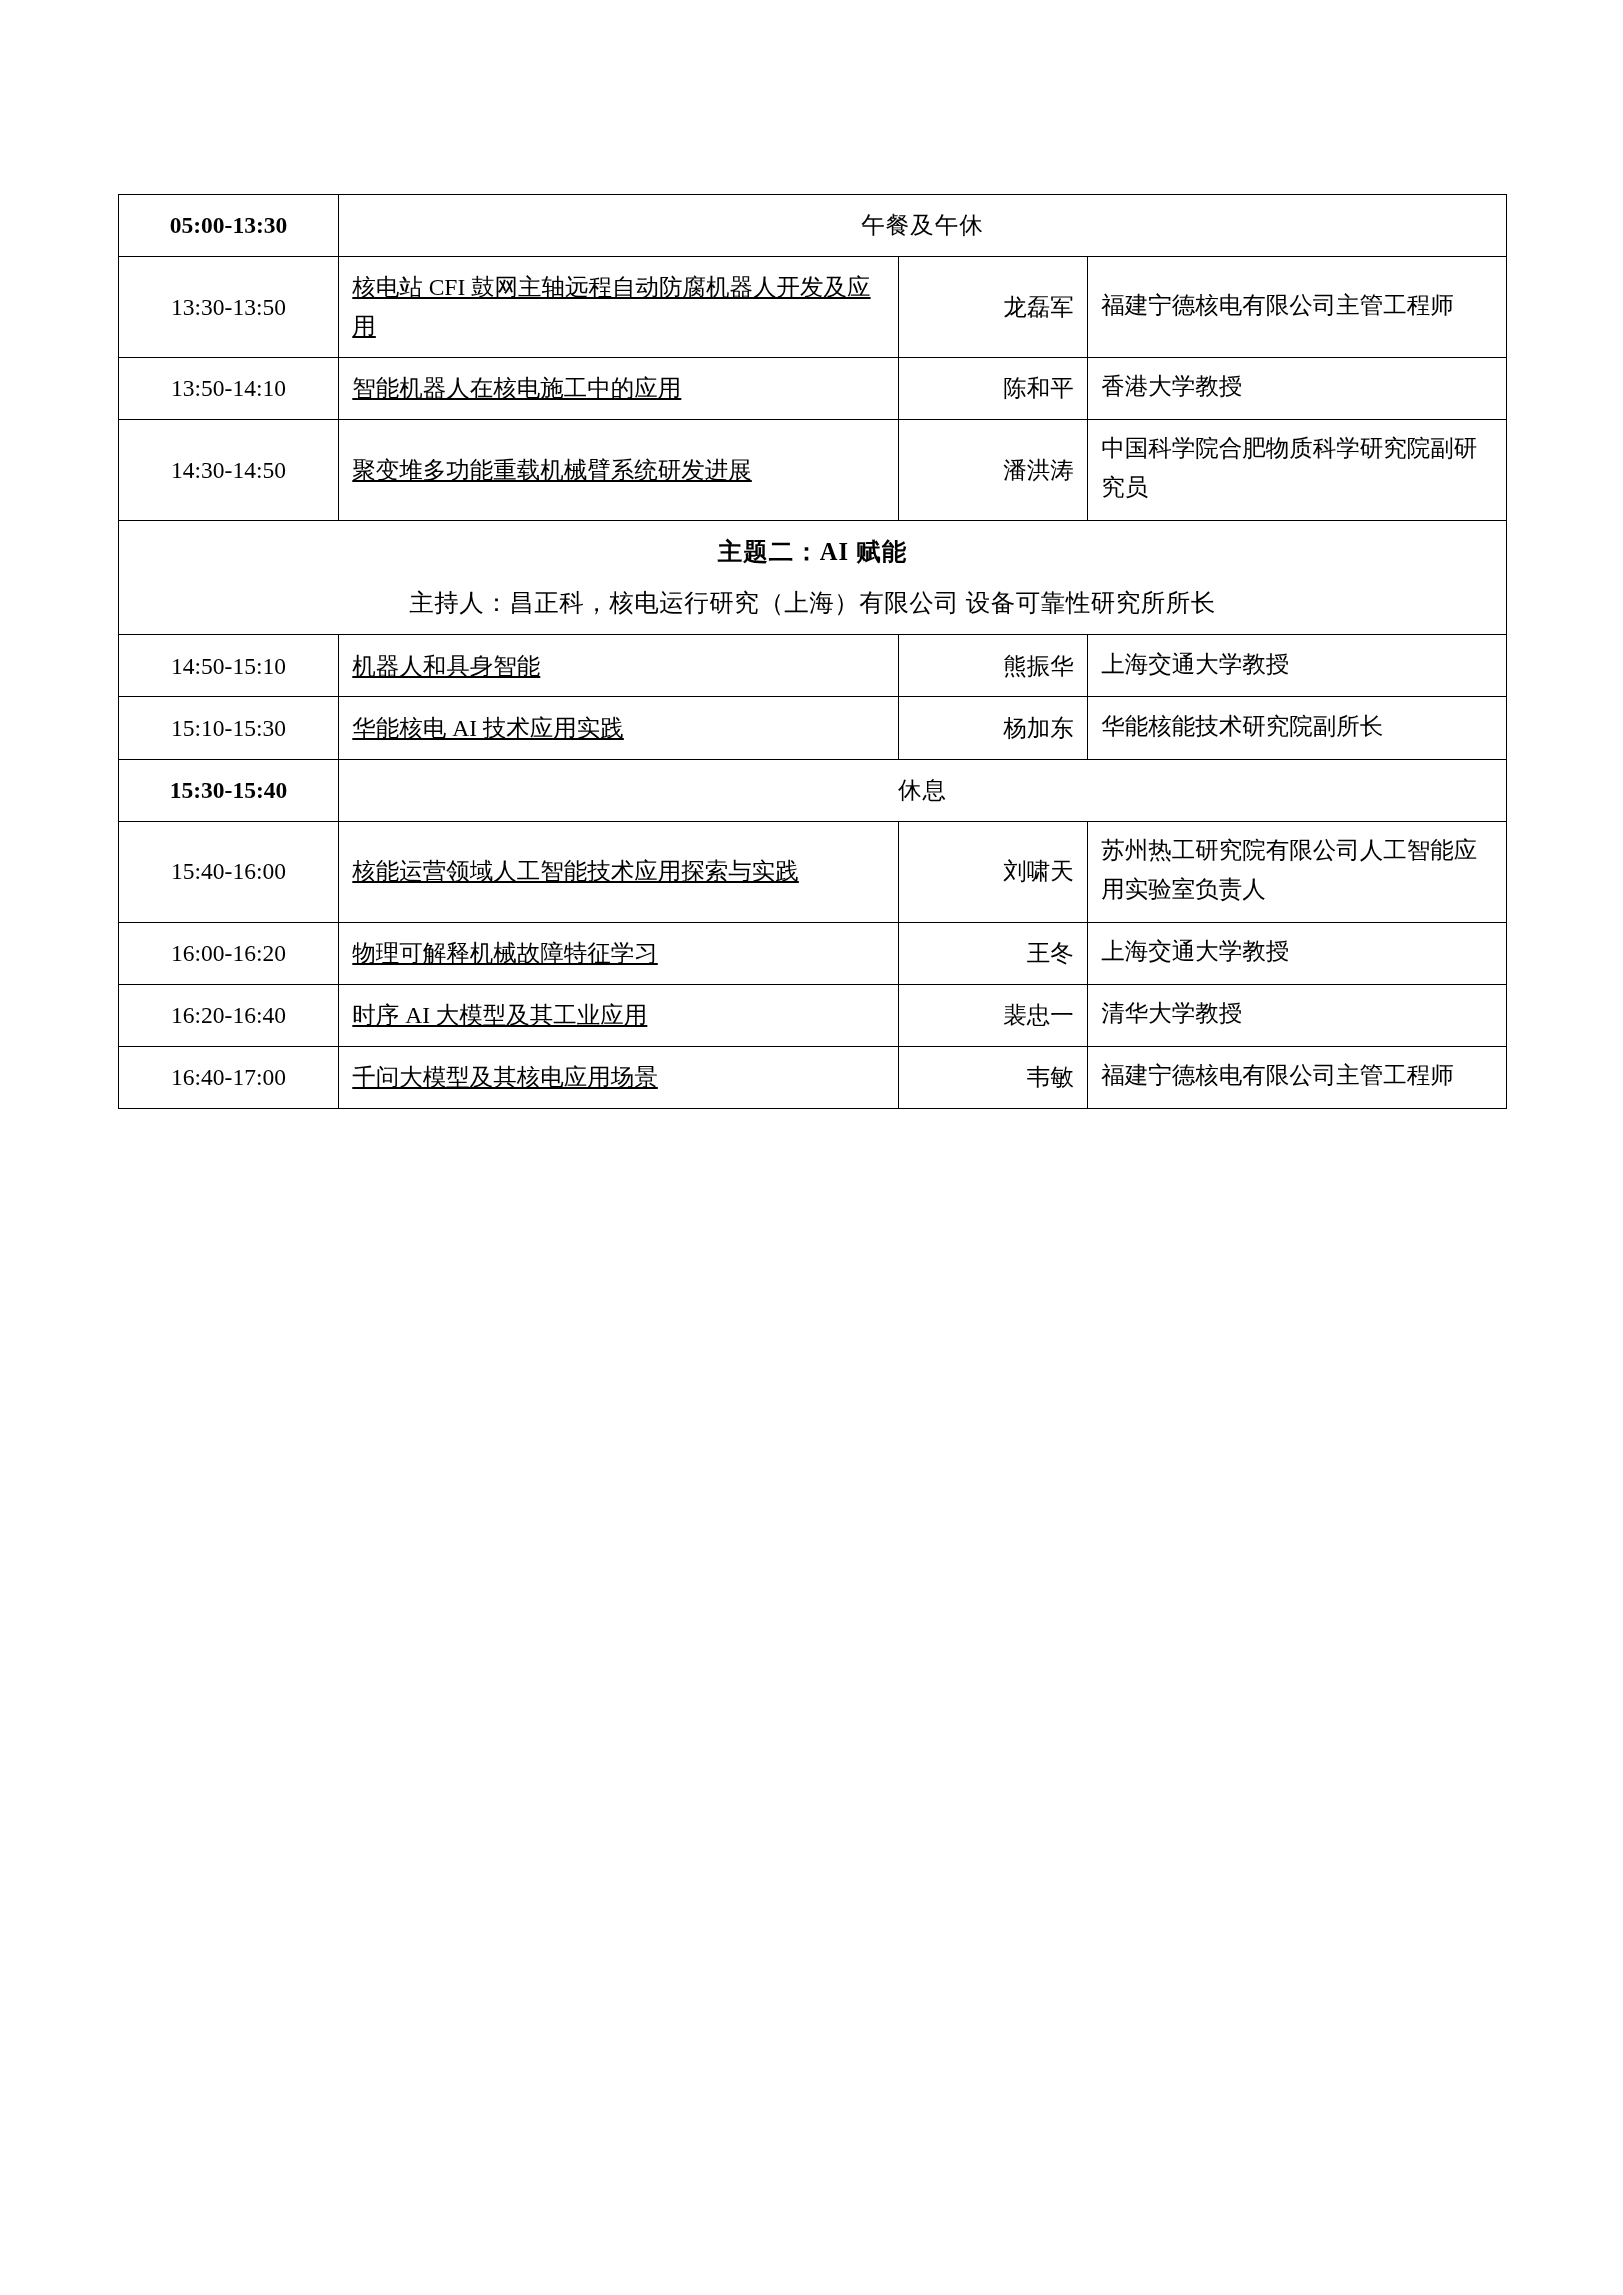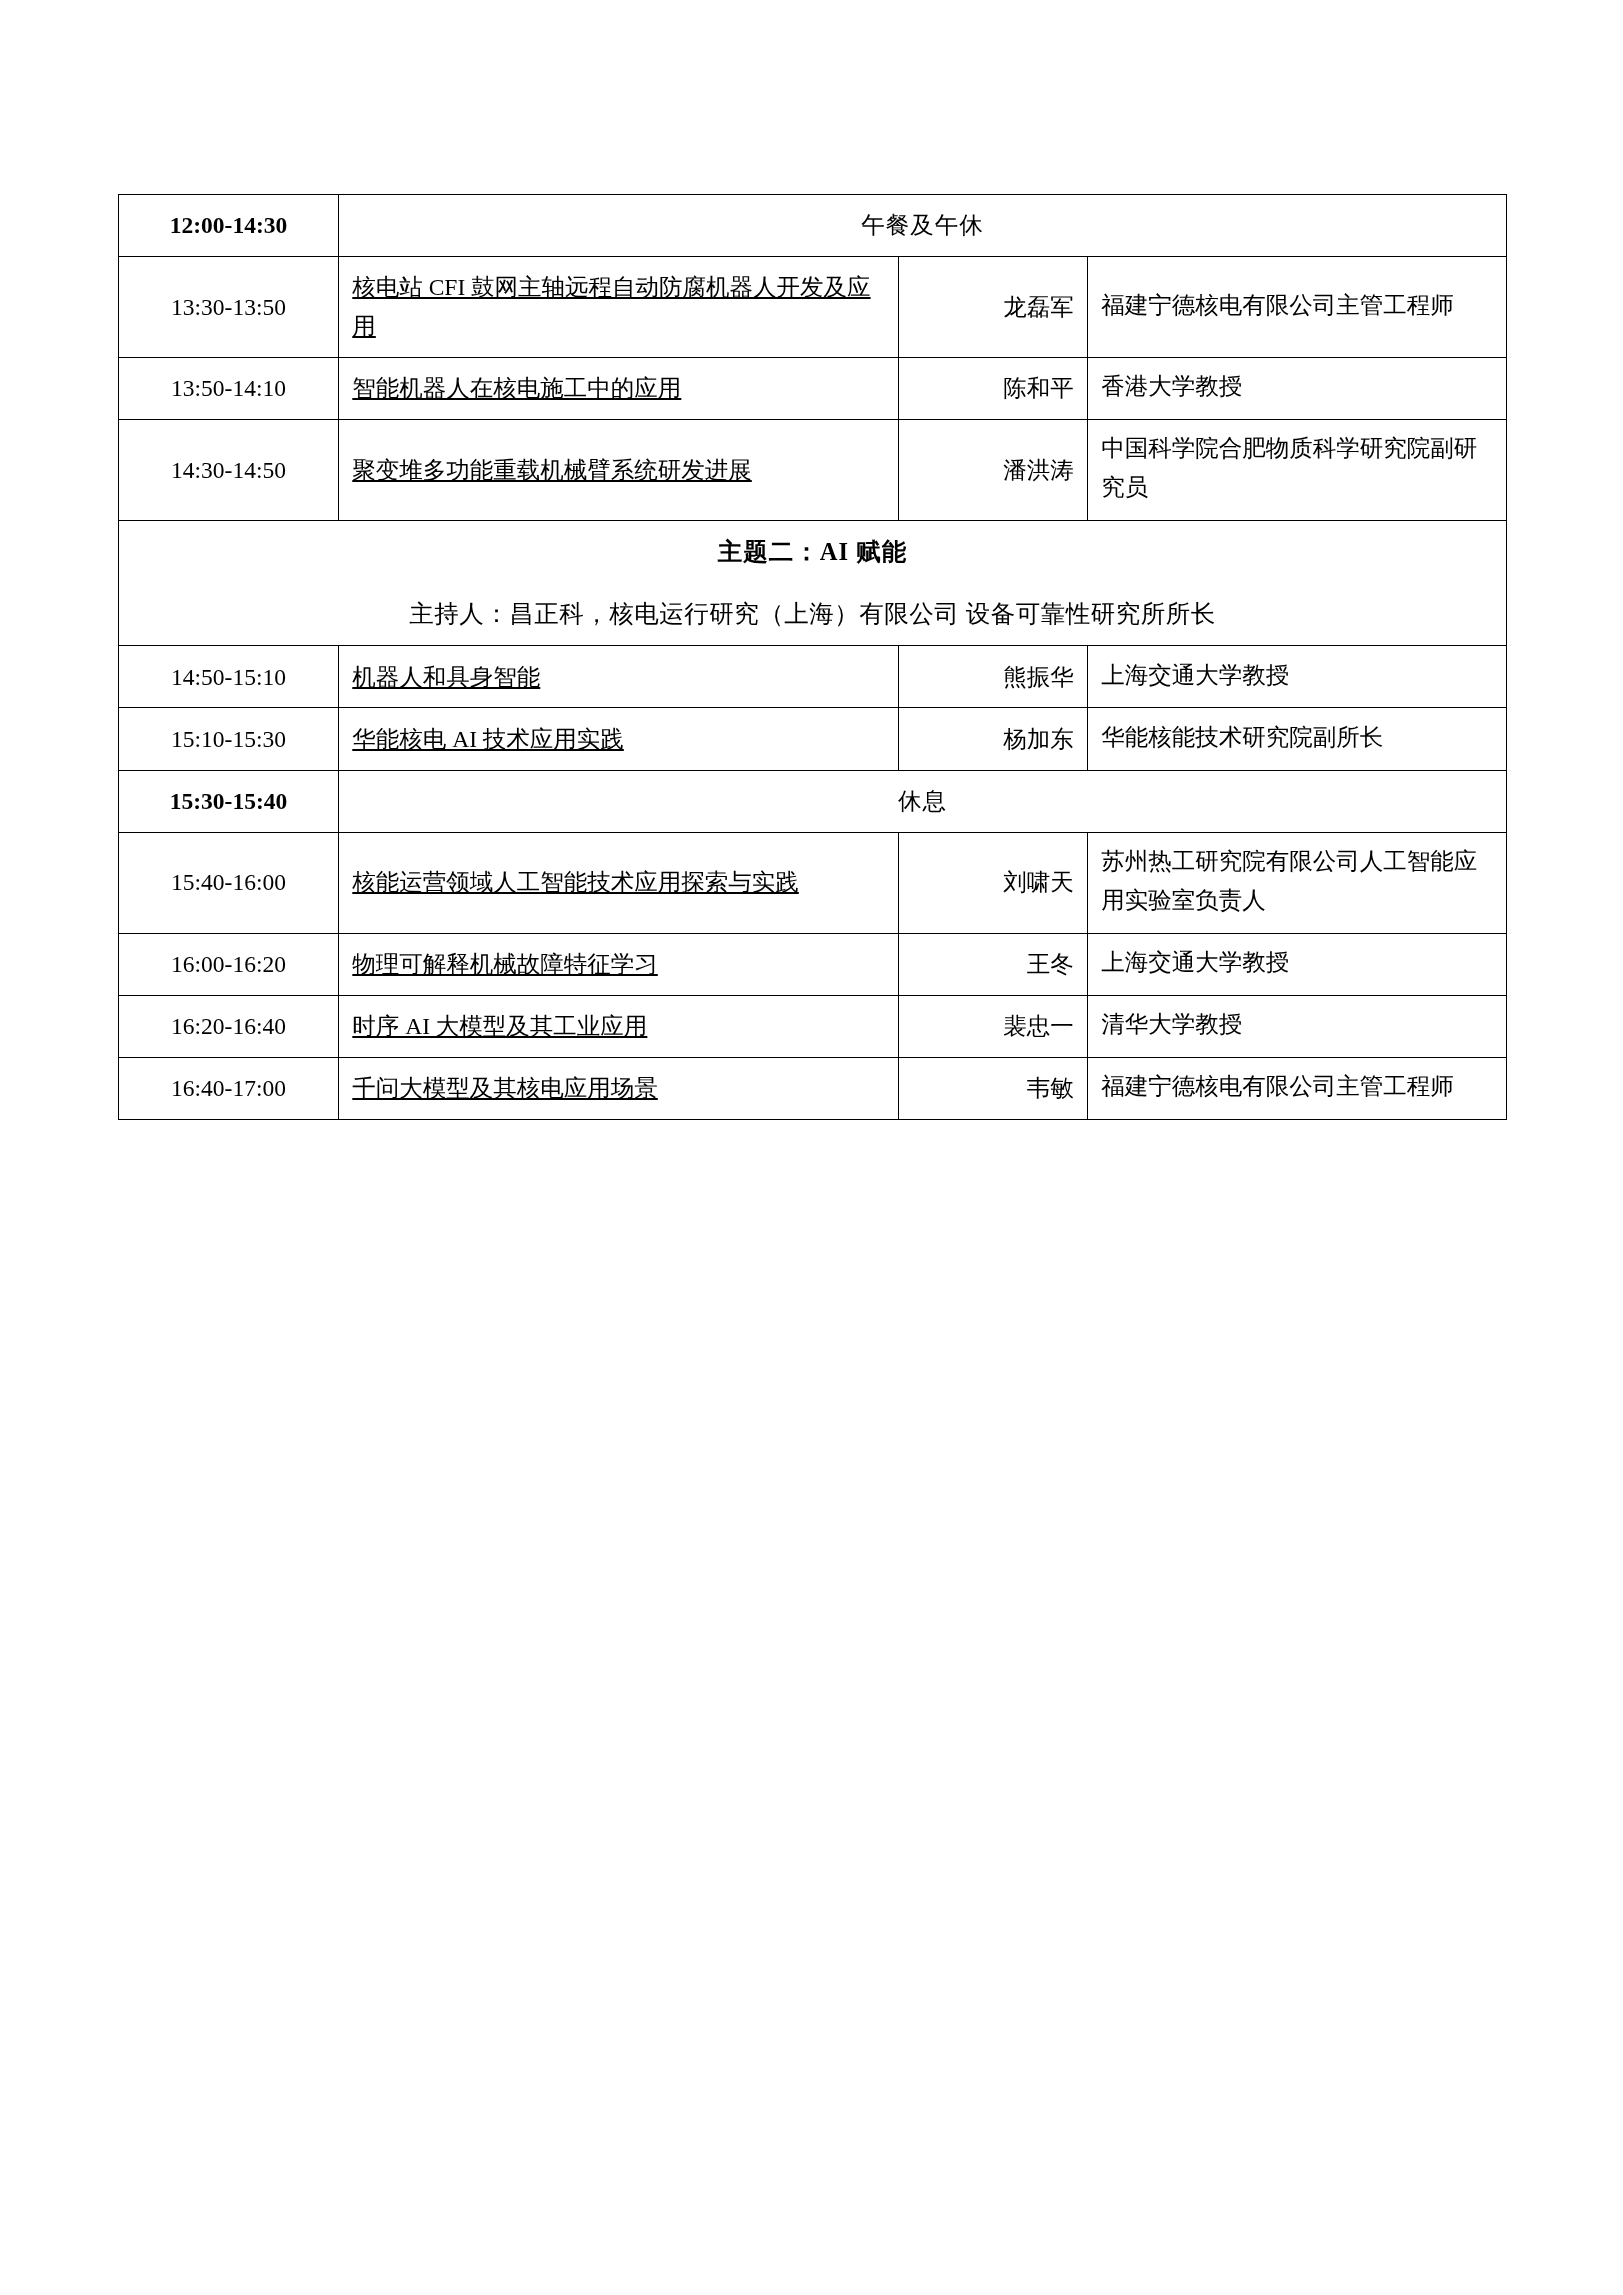--- a/index.html
+++ b/index.html
@@ -61,21 +61,21 @@
     letter-spacing: 1px;
   }
   td.section {
     text-align: center;
     padding: 15.3px 20.4px 17.4px 20.4px;
   }
   .section-line1 {
     font-weight: bold;
     font-size: 24.5px;
     letter-spacing: 1px;
-    margin-bottom: 21px;
+    margin-bottom: 10px;
   }
   .section-line2 {
     font-weight: normal;
     font-size: 24.5px;
     letter-spacing: 0.5px;
   }
   .time-bold {
     font-weight: bold;
   }
 </style>
@@ -85,21 +85,21 @@
 <div class="page">
   <table class="agenda">
     <colgroup>
       <col class="c-time">
       <col class="c-topic">
       <col class="c-name">
       <col class="c-org">
     </colgroup>
     <tbody id="agenda-body">
         <tr>
-          <td class="time time-bold">12:00-14:30</td>
+          <td class="time time-bold">05:00-13:30</td>
           <td class="banner" colspan="3">午餐及午休</td>
         </tr>
         <tr>
           <td class="time">13:30-13:50</td>
           <td class="topic">核电站 CFI 鼓网主轴远程自动防腐机器人开发及应用</td>
           <td class="name">龙磊军</td>
           <td class="org">福建宁德核电有限公司主管工程师</td>
         </tr>
         <tr>
           <td class="time">13:50-14:10</td>

